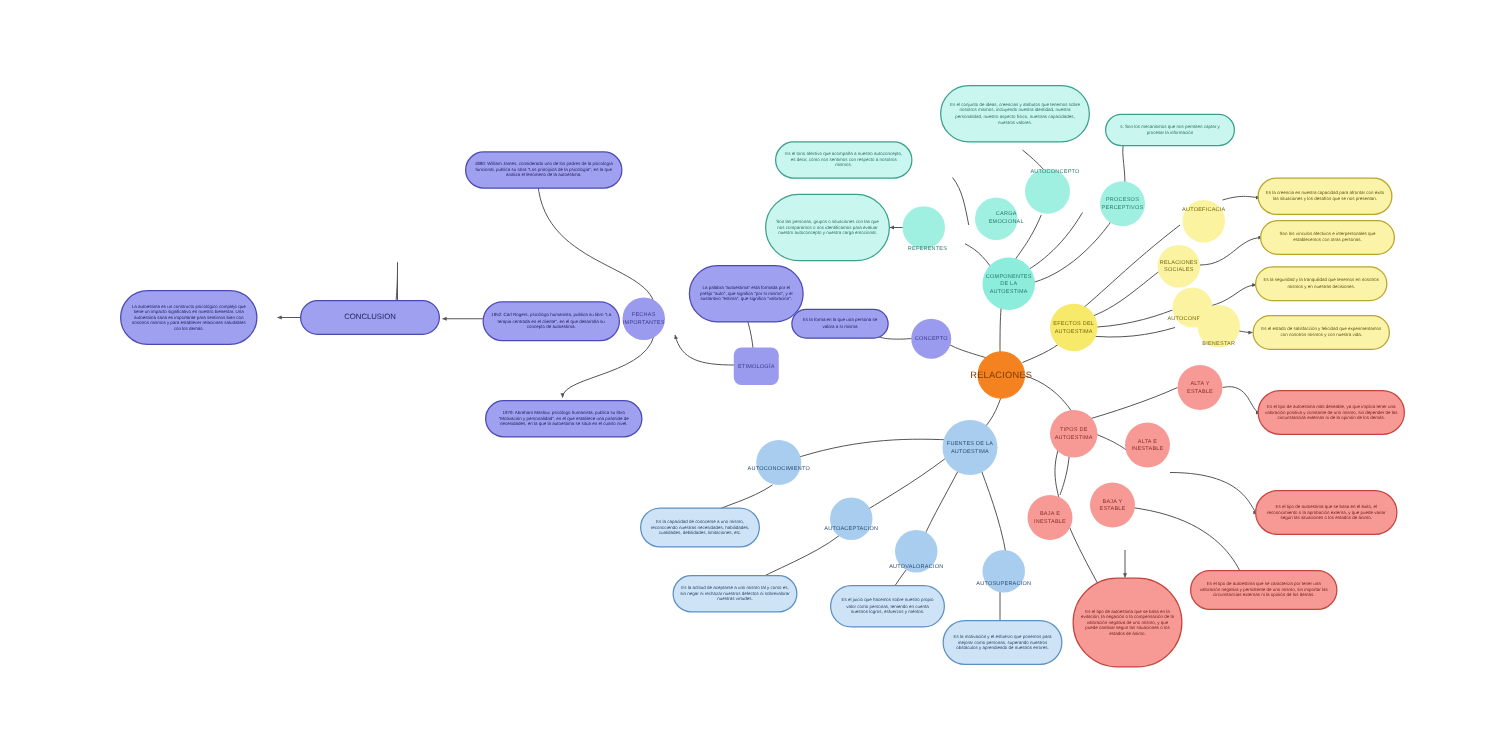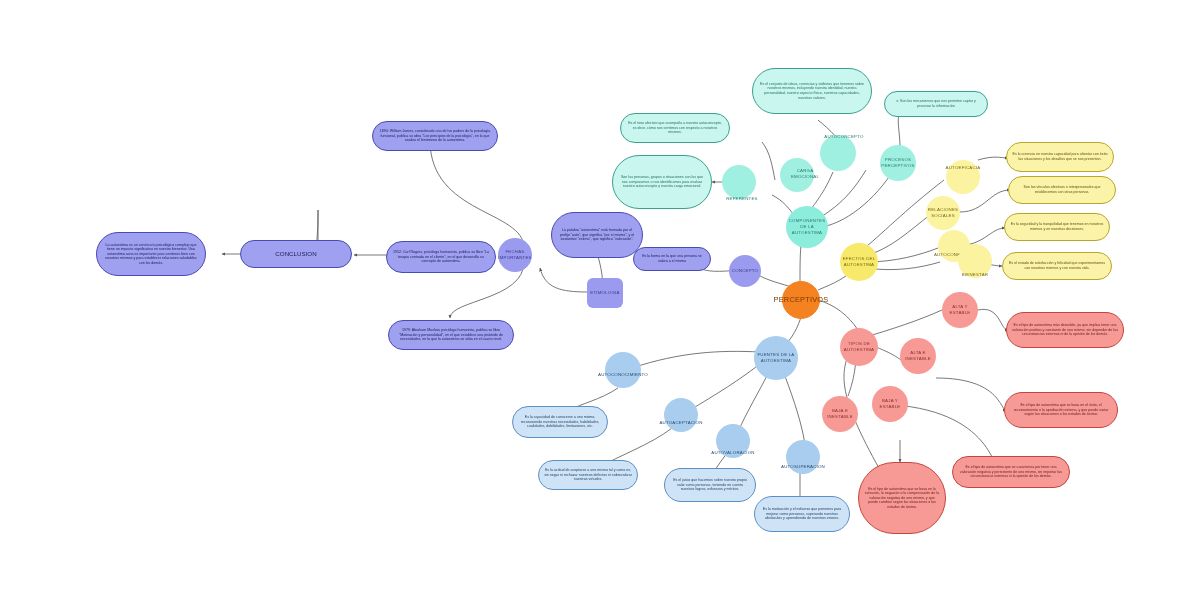--- a/index.html
+++ b/index.html
@@ -100,21 +100,21 @@
       <path d="M772,366 C760,390 745,415 738,432"></path>
       <path d="M782,368 C790,390 800,415 805,444"></path>
       <path d="M618,388 C600,400 580,404 570,410"></path>
       <path d="M672,428 C650,445 620,455 598,468"></path>
       <path d="M728,452 C720,462 715,470 710,478"></path>
       <path d="M800,462 C800,478 800,490 800,498"></path>
     </g>
   </svg>
 
   <div class="node circ c-center hub-label t9" style="left:782px;top:281px;width:38px;height:38px;">
-    <span>PERCEPTIVOS</span>
+    <span>RELACIONES</span>
   </div>
 
   <div class="node circ c-purple hub-label t6" style="left:729px;top:255px;width:32px;height:32px;">
     <span>CONCEPTO</span>
   </div>
   <div class="node circ c-purple hub-label t6" style="left:587px;top:278px;width:36px;height:30px;border-radius:6px;">
     <span>ETIMOLOGÍA</span>
   </div>
   <div class="node pill p-purple t5 pad" style="left:551px;top:212px;width:92px;height:46px;">
     <span>La palabra "autoestima" está formada por el prefijo "auto", que significa "por sí mismo", y el sustantivo "estima", que significa "valoración".</span>

